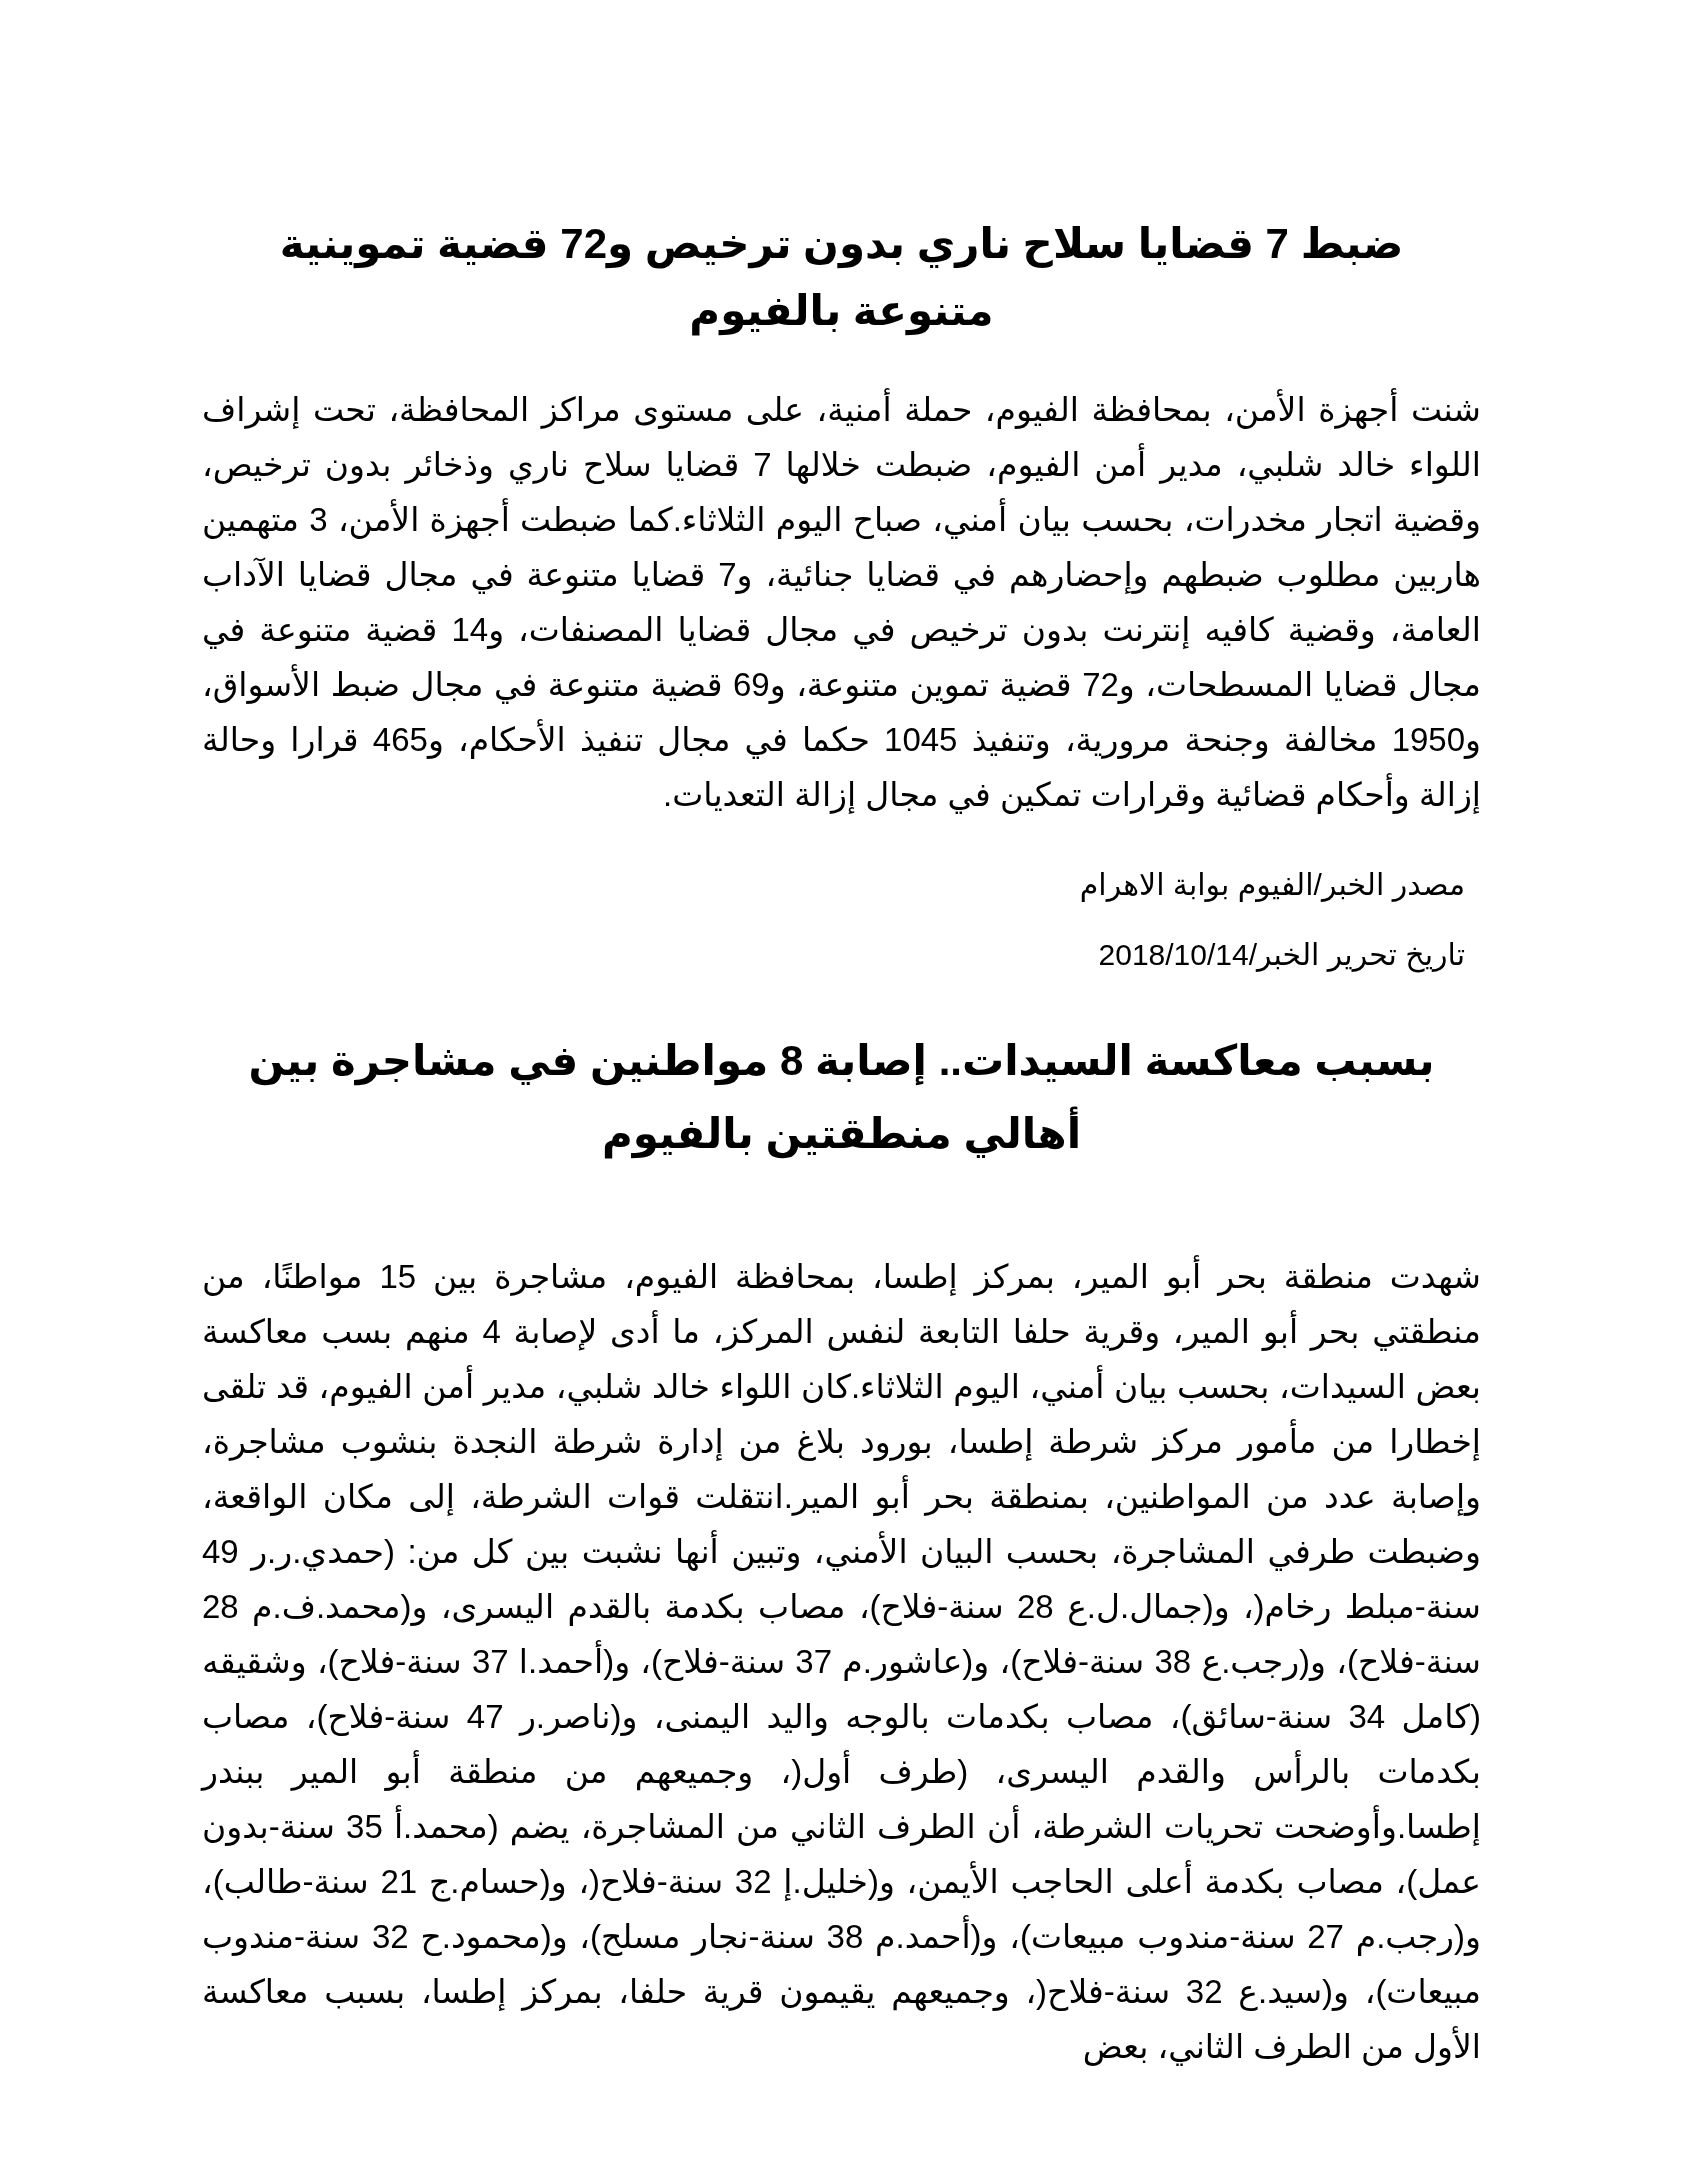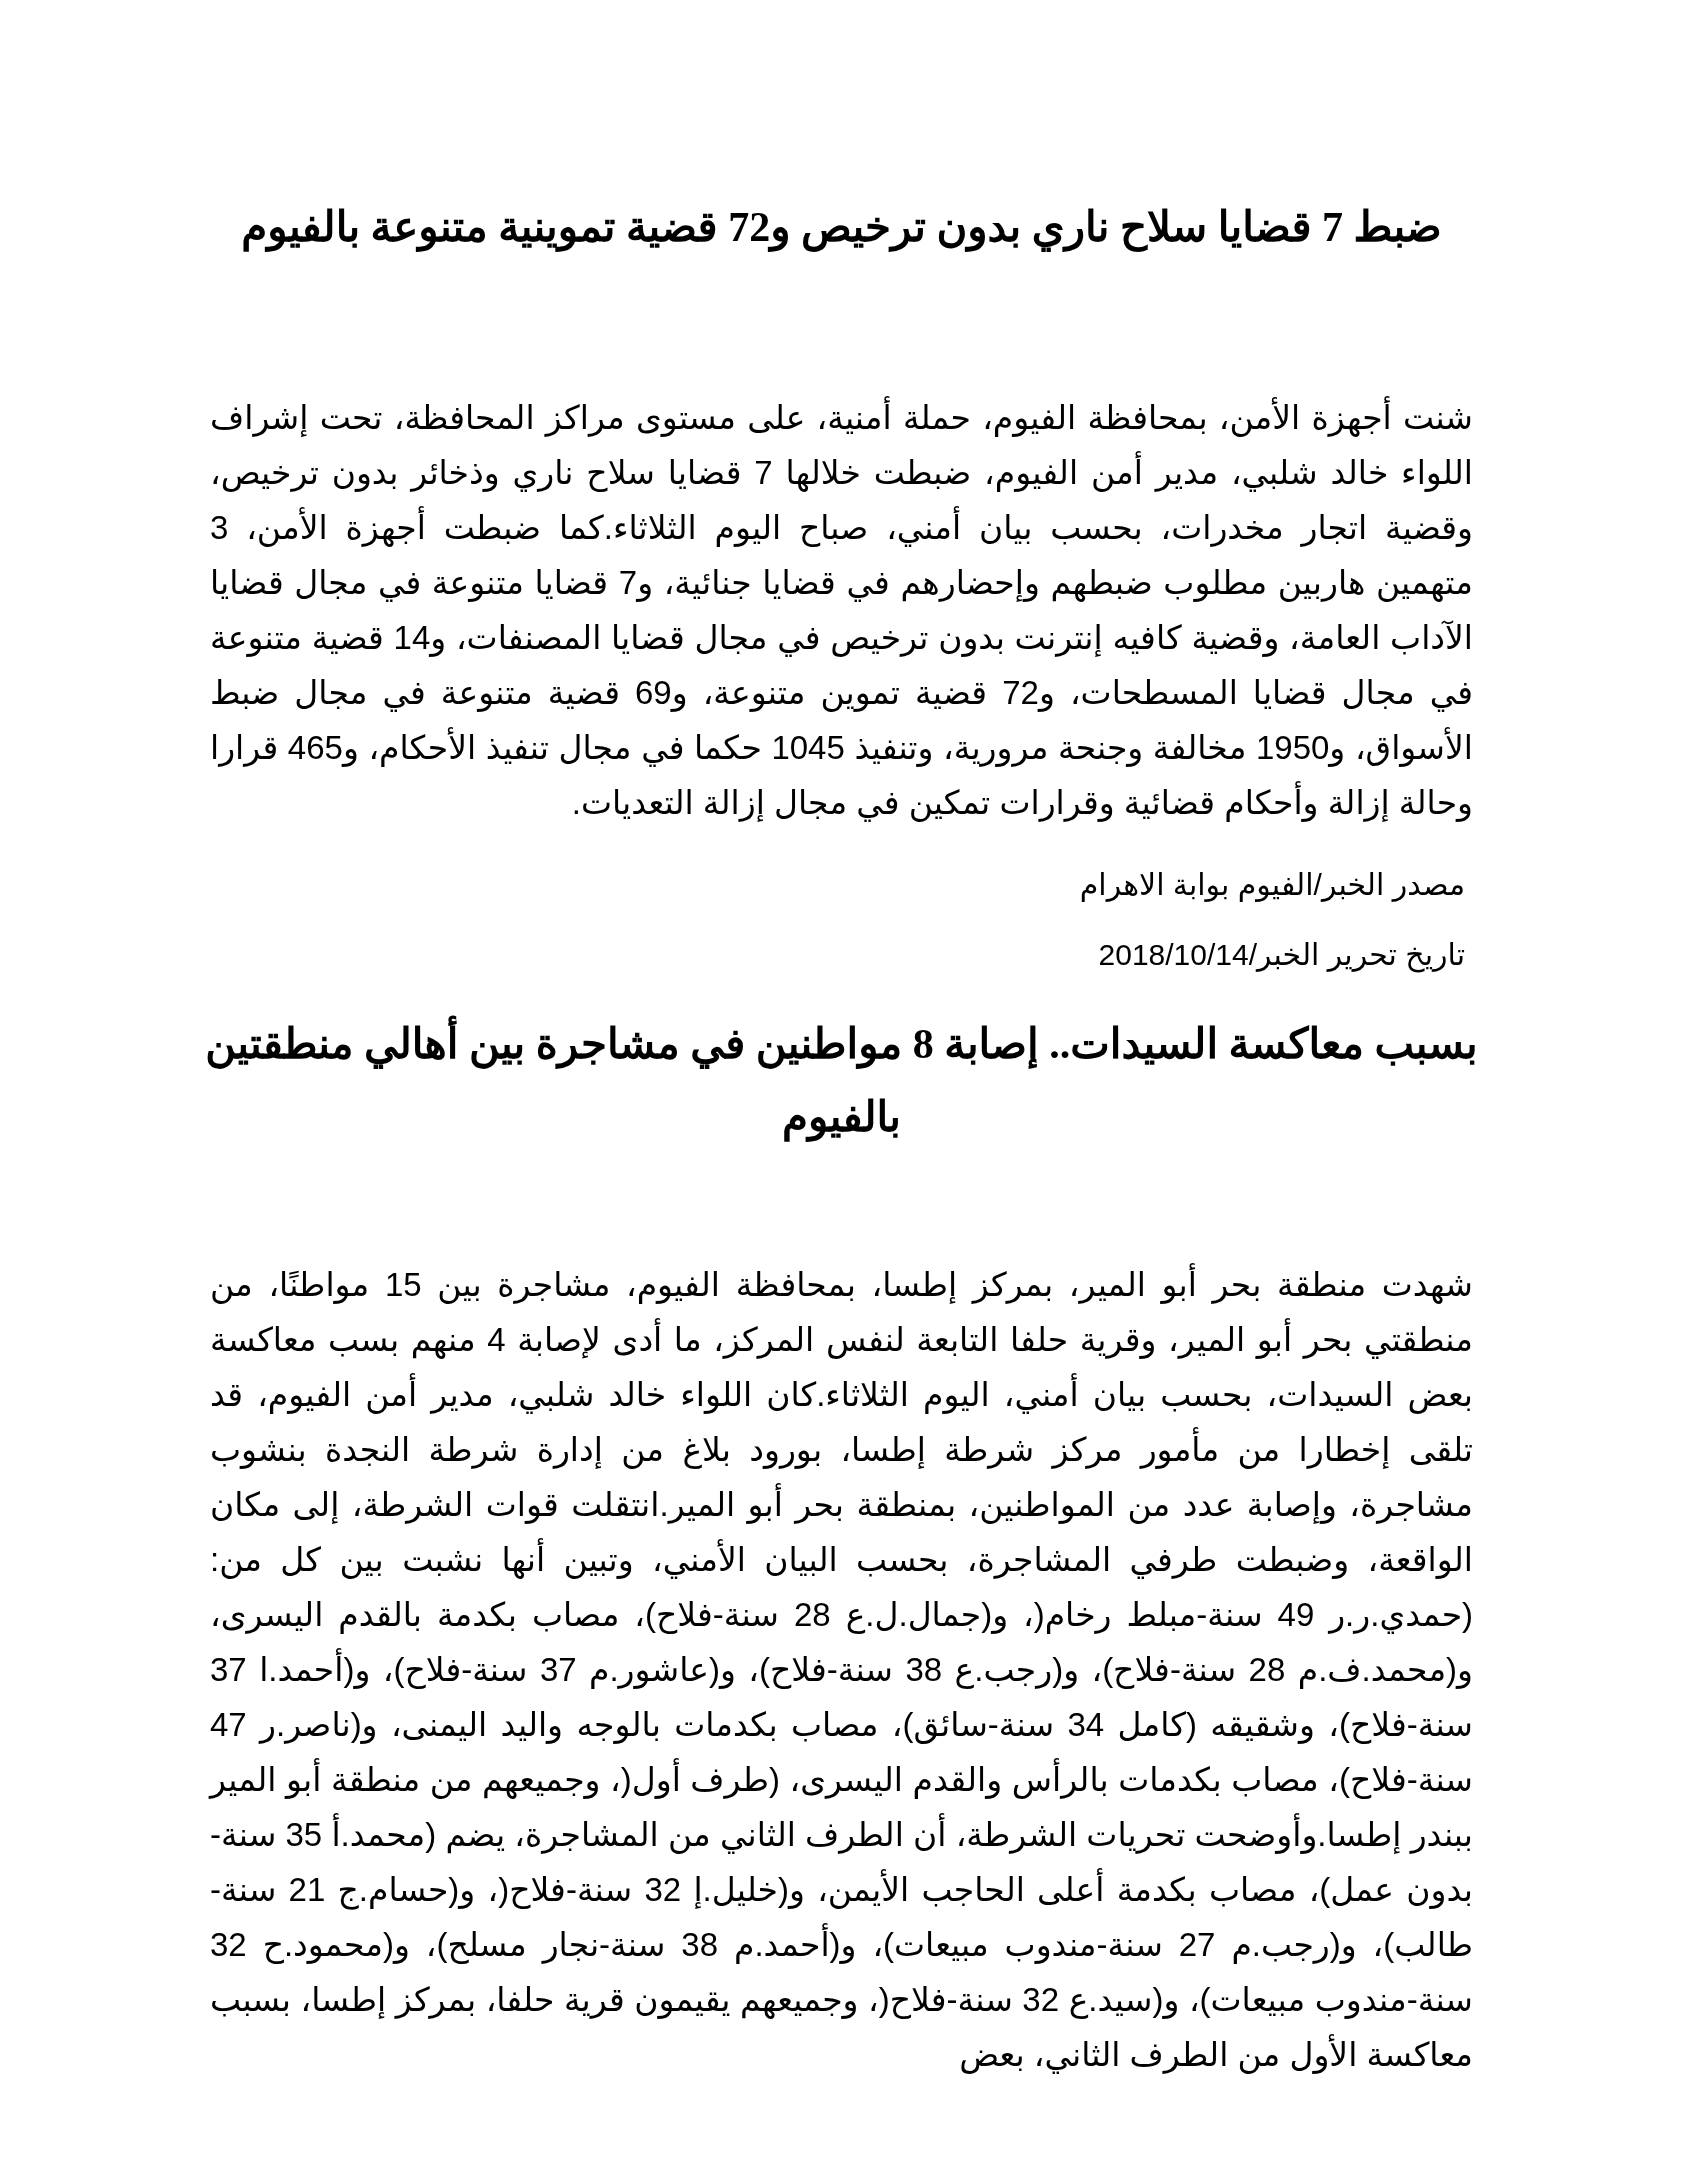--- a/index.html
+++ b/index.html
@@ -19,32 +19,31 @@
       position: absolute;
       left: 202px;
       top: 0;
       width: 1279px;
       direction: rtl;
     }
     .headline {
       font-weight: bold;
       font-size: 42px;
       text-align: center;
-      margin: 0;
+      margin: 16px;
       line-height: 67px;
-      font-family: Liberation Serif, serif;
     }
     #headline-1 { position: absolute; top: 194px; left: 0; right: 0; }
     #headline-2 { position: absolute; top: 1008px; left: 0; right: 0; line-height: 73px; }
     .para {
       font-size: 33px;
       line-height: 55px;
       text-align: justify;
       text-align-last: right;
-      margin: 8px;
+      margin: 0;
     }
     #para-1 { position: absolute; top: 382px; left: 0; right: 0; }
     #para-2 { position: absolute; top: 1249px; left: 0; right: 0; }
     .meta {
       font-size: 30px;
       line-height: 40px;
       margin: 16px;
       text-align: right;
     }
     #source-line { position: absolute; top: 849px; left: 0; right: 0; }

